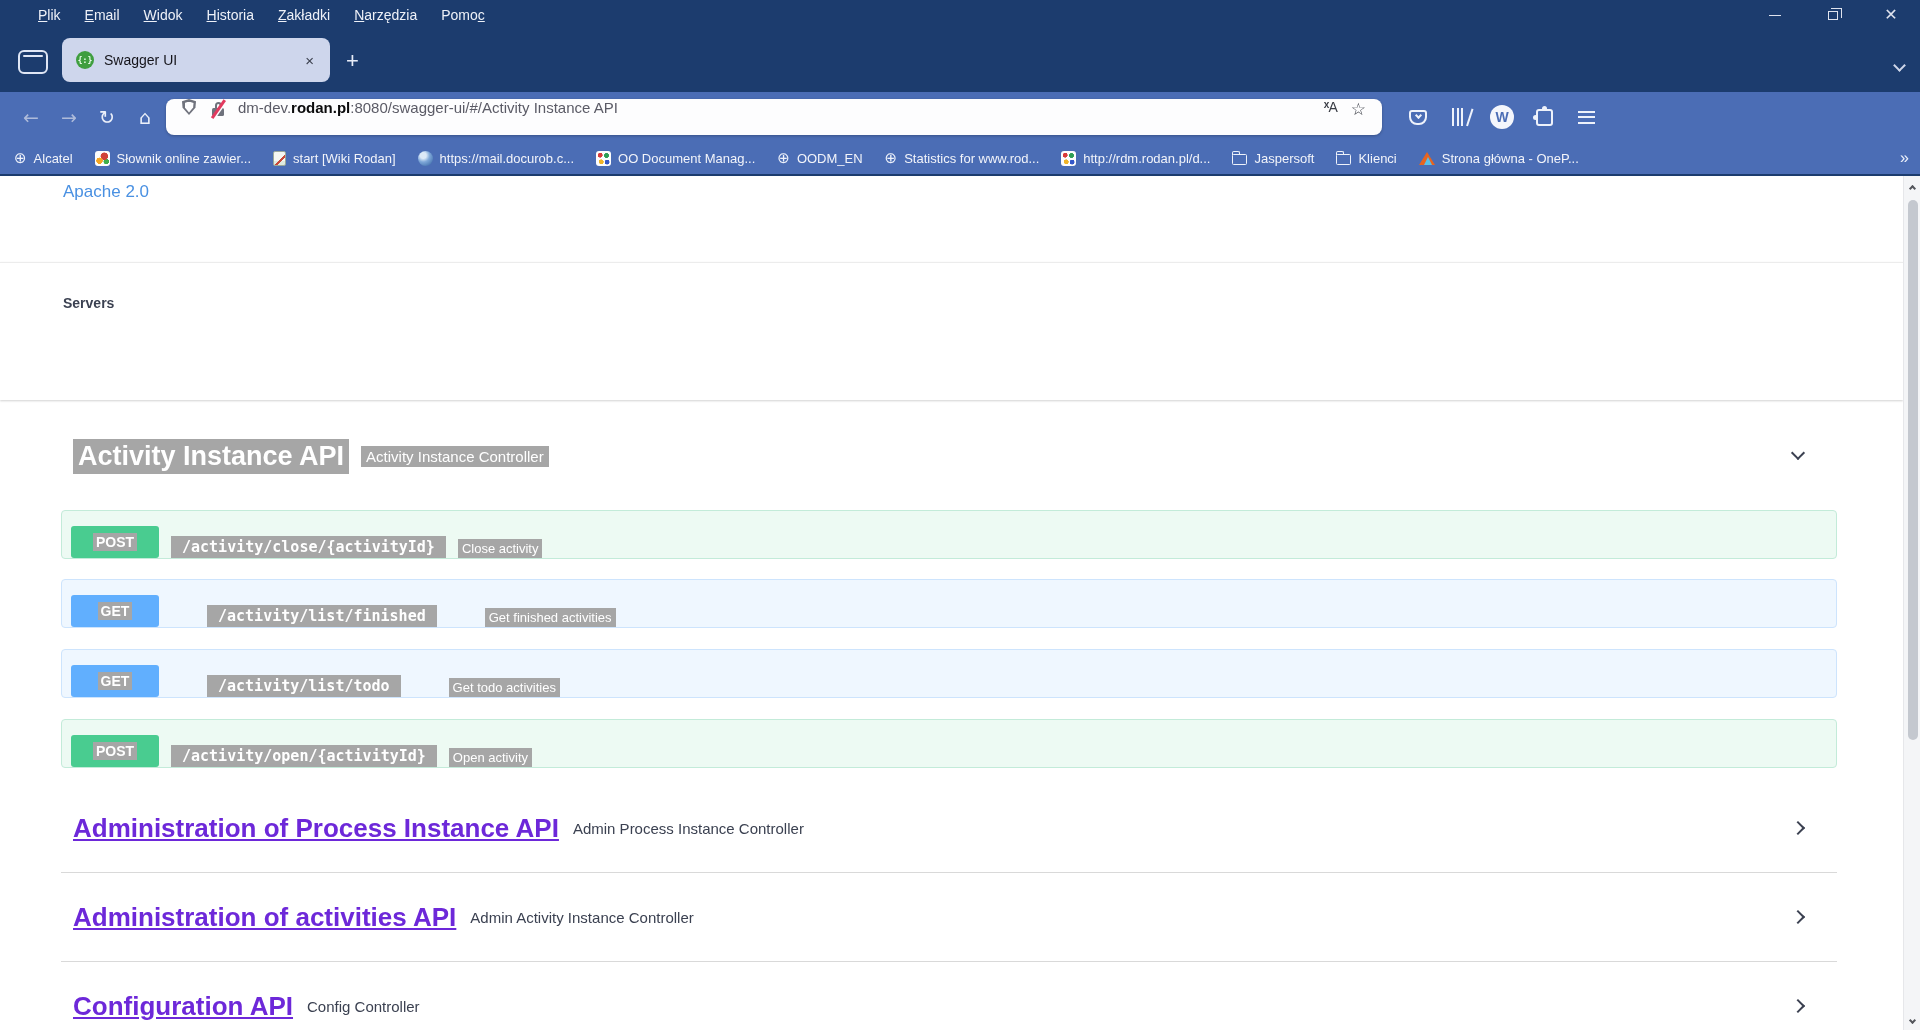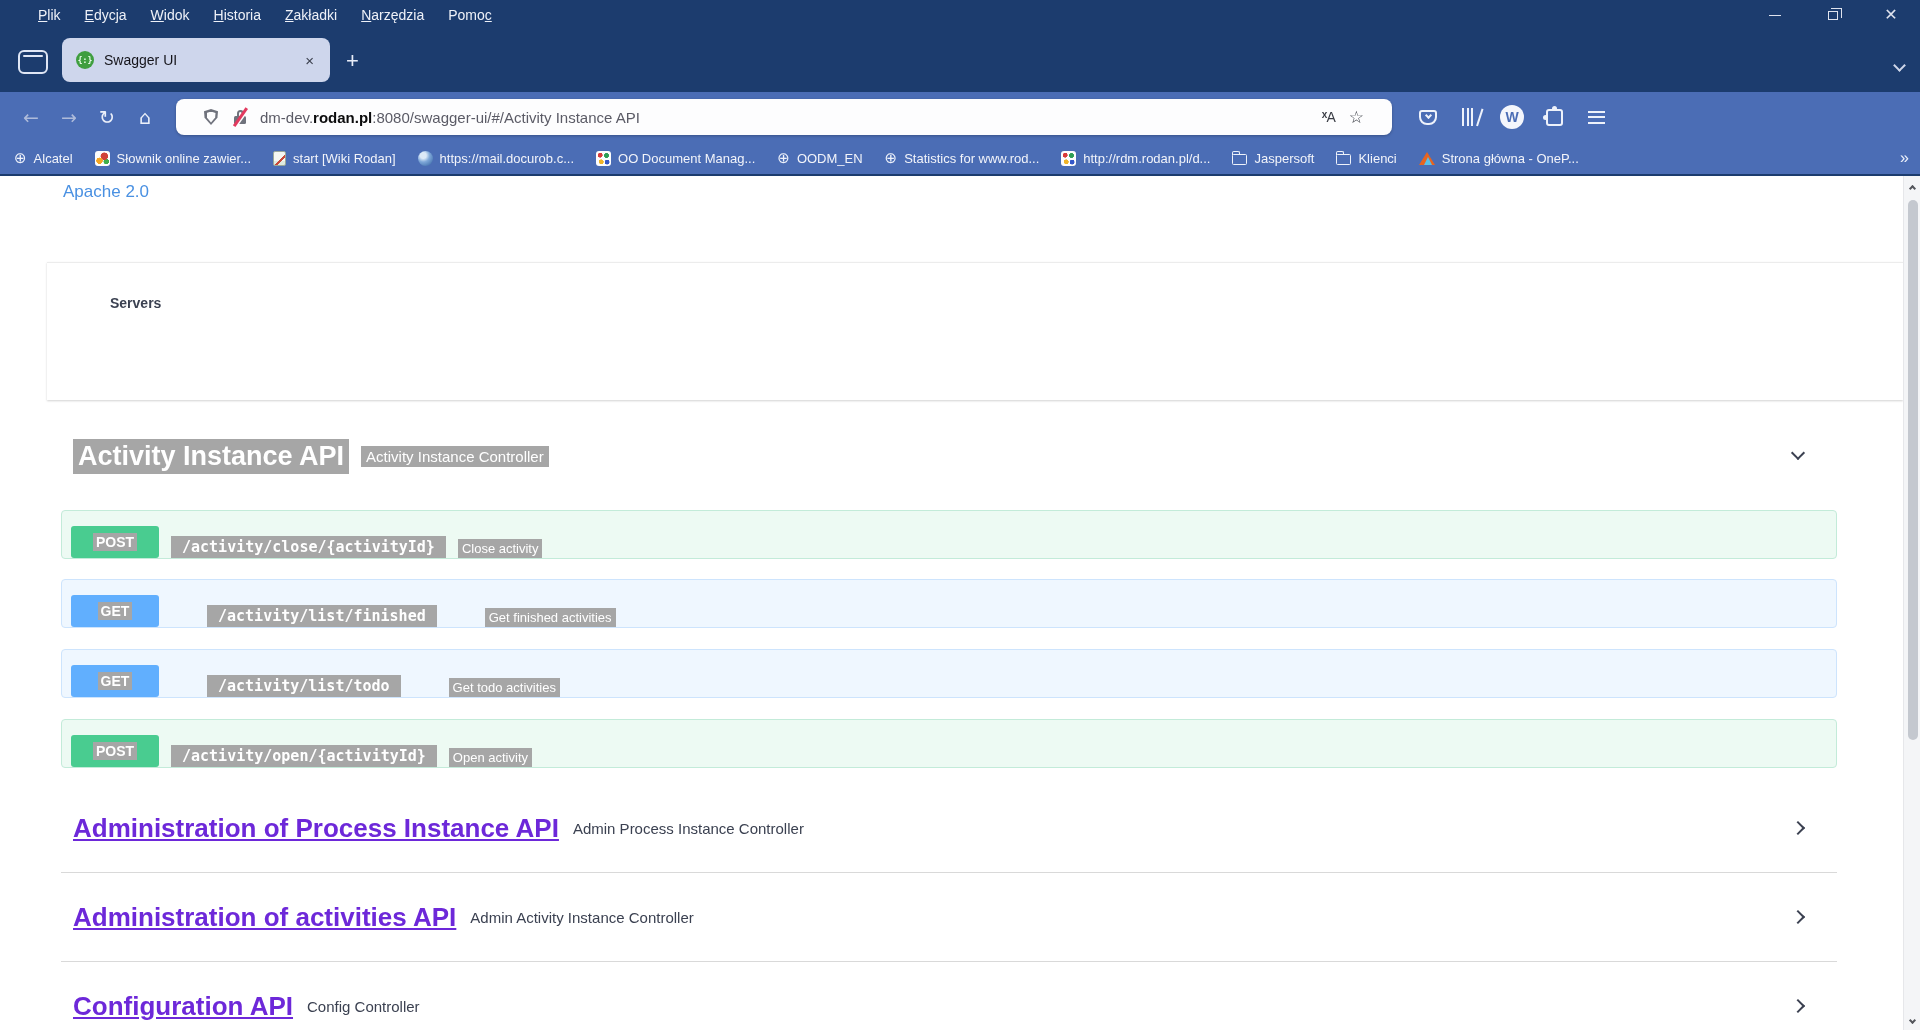--- a/index.html
+++ b/index.html
@@ -29,21 +29,21 @@
   .alltabs-btn { position:absolute; right:16px; bottom:14px; }
   .chev { display:inline-block; width:9px; height:9px; border-right:2px solid #cfd7ea; border-bottom:2px solid #cfd7ea; }
   .chev.down { transform:rotate(45deg); }
   .chev.right { transform:rotate(-45deg); }
   .chev.up { transform:rotate(-135deg); }
 
   
   .navbar { background:#4b6db5; height:50px; display:flex; align-items:center; padding:0 10px 0 14px; gap:4px; }
   .nav-icon { width:34px; height:32px; display:flex; align-items:center; justify-content:center; font-size:19px; color:#ecf0fa; font-family:"DejaVu Sans", sans-serif; border-radius:4px; flex:0 0 auto; }
   .nav-icon.dim { color:#aebbda; }
-  .urlbar { flex:0 0 auto; width:1216px; height:36px; margin-left:10px; background:#fdfdfe; border-radius:8px; display:flex; align-items:center; padding:0 28px; box-shadow:0 1px 3px rgba(0,0,0,.25); }
+  .urlbar { flex:0 0 auto; width:1216px; height:36px; background:#fdfdfe; border-radius:8px; display:flex; align-items:flex-start; padding:0 16px; box-shadow:0 1px 3px rgba(0,0,0,.25); }
   .shield { width:14px; height:16px; background:#70737d; clip-path:polygon(50% 0,100% 14%,96% 55%,50% 100%,4% 55%,0 14%); position:relative; flex:0 0 auto; }
   .shield::after { content:""; position:absolute; inset:2.5px; background:#fdfdfe; clip-path:polygon(50% 0,100% 14%,96% 55%,50% 100%,4% 55%,0 14%); }
   .lockwrap { position:relative; width:16px; height:20px; margin-left:14px; flex:0 0 auto; }
   .lockbody { position:absolute; left:2px; top:9px; width:12px; height:8px; background:#6f727c; border-radius:1.5px; }
   .lockarc { position:absolute; left:4.5px; top:3px; width:7px; height:7px; border:2px solid #6f727c; border-bottom:none; border-radius:5px 5px 0 0; }
   .lockslash { position:absolute; left:7px; top:-1px; width:2.5px; height:22px; background:#e23a5f; transform:rotate(35deg); box-shadow:1.5px 0 0 #fdfdfe; }
   .url-text { font-size:15px; color:#5b5b66; margin-left:12px; white-space:nowrap; overflow:hidden; flex:1; }
   .url-text .domain { color:#0c0c0d; font-weight:bold; }
   .translate-icon { color:#3a3d45; font-size:14px; margin-left:auto; flex:0 0 auto; letter-spacing:-1px; }
   .translate-icon .small-x { font-size:10px; vertical-align:top; font-weight:bold; }
@@ -82,21 +82,21 @@
   .bm-sphere { width:15px; height:15px; border-radius:50%; background:radial-gradient(circle at 35% 30%, #dce9f7 0 3px, #7fa8d9 45%, #2d5e9e 100%); }
   .bm-folder { width:15px; height:11px; border:1.6px solid #eef2fb; border-radius:1.5px; position:relative; margin-top:3px; }
   .bm-folder::before { content:""; position:absolute; top:-4.5px; left:-1px; width:6px; height:3px; border:1.6px solid #eef2fb; border-bottom:none; border-radius:2px 2px 0 0; }
   .bm-tri { width:0; height:0; border-left:8px solid transparent; border-right:8px solid transparent; border-bottom:13px solid #e8641f; position:relative; }
   .bm-tri::after { content:""; position:absolute; left:-3px; top:5px; width:0; height:0; border-left:4px solid transparent; border-right:4px solid transparent; border-bottom:8px solid #57c0ea; }
   .bm-overflow { margin-left:auto; color:#eef2fb; font-size:16px; letter-spacing:-3px; }
 
   
   .content { position:relative; height:856px; background:#fff; color:#3b4151; }
   .license-link { position:absolute; left:63px; top:6px; font-size:17px; color:#4990e2; }
-  .scheme-band { position:absolute; left:0; right:17px; top:86px; height:138px; background:#fff; border-top:1px solid #ececec; box-shadow:0 1px 2px rgba(0,0,0,.18);margin-left:47px; }
+  .scheme-band { position:absolute; left:0; right:17px; top:86px; height:138px; background:#fff; border-top:1px solid #ececec; box-shadow:0 1px 2px rgba(0,0,0,.18); }
   .servers-label { position:absolute; left:63px; top:32px; font-size:14px; font-weight:bold; color:#3b4151; }
   .servers-select { position:absolute; left:63px; top:55px; width:404px; height:37px; border:2px solid #41444e; border-radius:5px; background:#f7f7f7; display:flex; align-items:center; padding:0 12px 0 16px; font-size:15px; font-weight:bold; color:#3b4151; }
   .servers-select .chev { border-color:#3b4151; width:7px; height:7px; margin-left:auto; margin-top:-4px; }
 
   .sel { background:#a6a6a6; color:#fff; }
 
   .tag-header { position:absolute; left:61px; width:1776px; top:255px; height:50px; display:flex; align-items:center; padding-left:12px; }
   .tag-title-big { font-size:27px; font-weight:bold; padding:2px 5px; }
   .tag-controller { font-size:15px; margin-left:12px; padding:2px 5px; }
   .tag-header .chev, .tag-section .chev { border-color:#3b4151; width:10px; height:10px; position:absolute; right:34px; top:50%; }
@@ -126,21 +126,21 @@
   .sb-arrow.bottom { bottom:2px; }
   .sb-arrow.bottom .chev { margin-bottom:3px; }
   .sb-thumb { position:absolute; left:3.5px; width:10px; border-radius:5px; background:#c4c8cf; top:24px; height:540px; }
 </style>
 </head>
 <body>
 
 <div class="chrome-top">
   <div class="menubar">
     <span class="menu-item"><span></span><span class="u">P</span><span>lik</span></span>
-    <span class="menu-item"><span></span><span class="u">E</span><span>dycja</span></span>
+    <span class="menu-item"><span></span><span class="u">E</span><span>mail</span></span>
     <span class="menu-item"><span></span><span class="u">W</span><span>idok</span></span>
     <span class="menu-item"><span></span><span class="u">H</span><span>istoria</span></span>
     <span class="menu-item"><span></span><span class="u">Z</span><span>akładki</span></span>
     <span class="menu-item"><span></span><span class="u">N</span><span>arzędzia</span></span>
     <span class="menu-item"><span>Pomo</span><span class="u">c</span><span></span></span>
     <div class="win-controls">
       <span class="win-btn">
           <span class="glyph-min"></span>
         </span>
       <span class="win-btn">

